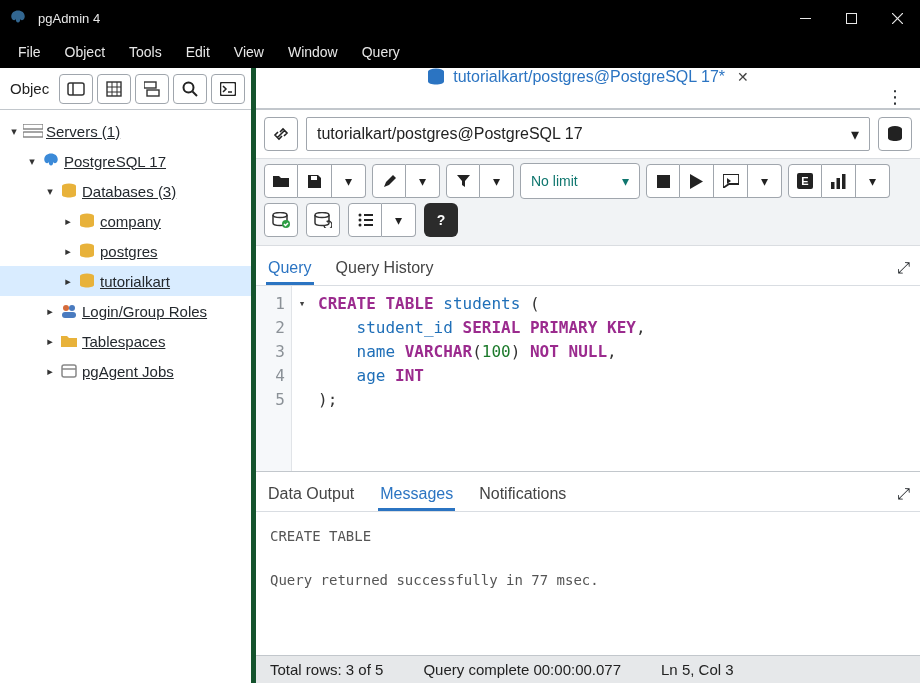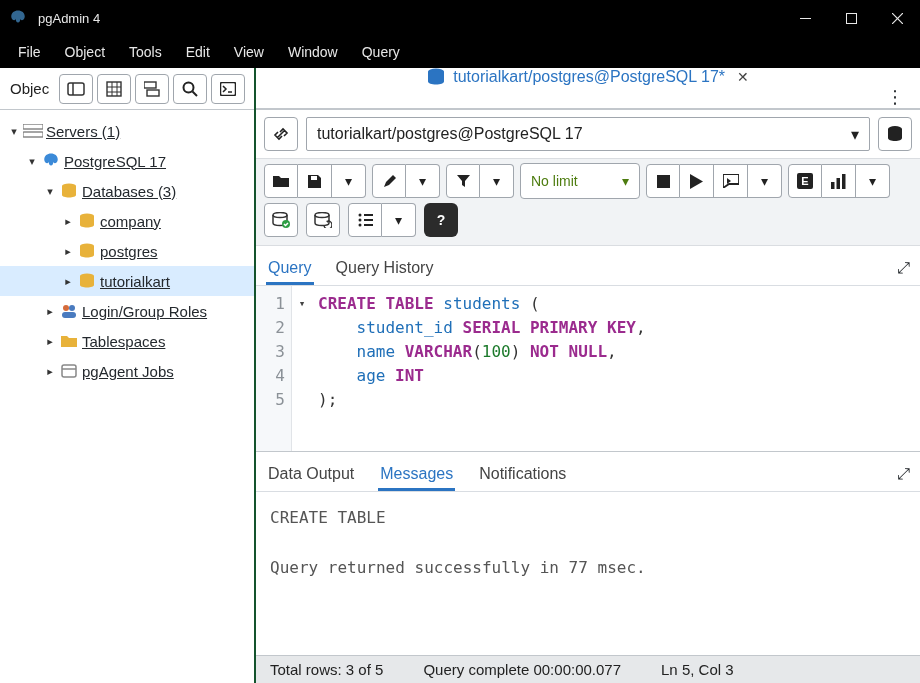--- a/index.html
+++ b/index.html
@@ -13,21 +13,21 @@
   .win-btn { width: 46px; height: 36px; display: flex; align-items: center; justify-content: center; color: #e8e8e8; font-family: "Segoe MDL2 Assets","Segoe UI Symbol"; font-size: 10px; }
 
   
   .menubar { height: 32px; background: #000; display: flex; align-items: center; padding: 0 6px; }
   .menubar .menu-item { color: #e8e8e8; padding: 0 12px; font-size: 14px; line-height: 32px; cursor: pointer; }
 
   
   .workspace { display: flex; height: calc(100% - 68px); }
 
   
-  .sidebar { width: 256px; border-right: 2px solid #14532d; display: flex; flex-direction: column; }
+  .sidebar { width: 256px; border-right: 5px solid #14532d; display: flex; flex-direction: column; }
   .sidebar-header { height: 42px; border-bottom: 1px solid #c2c7cc; display: flex; align-items: center; }
   .obj-label { padding: 0 8px 0 10px; color: #222; font-size: 15px; }
   .sb-tool { width: 34px; height: 30px; border: 1px solid #a0a6ad; border-radius: 4px; margin: 0 2px; display: flex; align-items: center; justify-content: center; color: #3a3a3a; cursor: pointer; background:#fff; }
 
   .tree { flex: 1; overflow: auto; font-size: 15px; color: #24292e; padding-top: 6px; }
   .row { display: flex; align-items: center; height: 30px; white-space: nowrap; }
   .row.selected { background: #d9ecff; }
   .indent { display: inline-block; }
   .twisty { width: 16px; display: inline-flex; justify-content: center; color: #333; cursor: pointer; font-size: 11px; }
   .node-icon { width: 22px; display: inline-flex; justify-content: center; align-items: center; }
@@ -44,41 +44,41 @@
   .icon-btn { height: 34px; min-width: 34px; border: 1px solid #a0a6ad; border-radius: 4px; background: #fff; display: inline-flex; align-items: center; justify-content: center; color: #222; cursor: pointer; }
   .conn-box { flex: 1; height: 34px; border: 1px solid #a0a6ad; border-radius: 2px; display: flex; align-items: center; padding: 0 10px; font-size: 16px; color: #222; }
   .conn-caret { margin-left: auto; }
 
   .toolbar1 { padding: 4px 8px 4px 8px; display: flex; align-items: center; gap: 6px; background:#f1f3f5; border-top:1px solid #dadde1; }
   .btn-grp { display: inline-flex; }
   .btn-grp .icon-btn { border-radius: 0; }
   .btn-grp .icon-btn:first-child { border-radius: 4px 0 0 4px; }
   .btn-grp .icon-btn:last-child { border-radius: 0 4px 4px 0; }
   .btn-grp .icon-btn + .icon-btn { border-left: none; }
-  .no-limit { width: 120px; justify-content: space-between; padding: 17px 10px; color:#4d7c0f; }
+  .no-limit { width: 120px; justify-content: space-between; padding: 17px 10px; color:#0f766e; }
 
   .toolbar2 { padding: 0 8px 8px 8px; display: flex; align-items: center; gap: 8px; background:#f1f3f5; border-bottom:1px solid #dadde1; }
   .round-dark { height: 34px; width: 34px; border-radius: 6px; background: #2b2b2b; color: #fff; display: inline-flex; align-items: center; justify-content: center; font-weight: bold; cursor:pointer; }
 
   .subtabs { height: 40px; display: flex; align-items: flex-end; padding: 0 10px; gap: 20px; border-bottom: 1px solid #d9dde2; }
   .subtab { font-size: 16px; color: #444; padding: 0 2px 8px 2px; cursor: pointer; }
   .subtab.active { color: #2b74c2; border-bottom: 3px solid #2b74c2; padding-bottom: 5px; }
   .expander { margin-left: auto; font-size: 16px; cursor: pointer; padding-bottom: 8px; }
 
   .editor { display: flex; flex: 1; min-height: 0; font-family: Consolas, monospace; font-size: 16px; }
   .gutter { width: 36px; background: #f6f8fa; color: #8b9197; text-align: right; padding: 6px 6px 0 0; line-height: 24px; border-right: 1px solid #e1e4e8; }
   .fold-col { width: 20px; padding-top: 6px; line-height: 24px; text-align: center; color:#444; font-size:11px; }
   .code { flex: 1; padding: 6px 0 0 6px; line-height: 24px; white-space: pre; }
   .kw { color: #9b2b8e; font-weight: bold; }
   .ident { color: #1f6fb8; }
   .num { color: #1c7a2b; }
   .punct { color: #333; }
 
   .out-tabs { height: 40px; border-top: 1px solid #c2c7cc; display: flex; align-items: flex-end; padding: 0 10px; gap: 22px; }
-  .out-body { height: 164px; padding: 16px 14px; font-family: Consolas, monospace; font-size: 16px; color: #555; border-top:1px solid #d9dde2; }
+  .out-body { height: 144px; padding: 16px 14px; font-family: Consolas, monospace; font-size: 14px; color: #555; border-top:1px solid #d9dde2; }
   .out-body p { margin: 0 0 6px 0; }
 
   .statusbar { height: 28px; background: #e6e8ea; border-top: 1px solid #c2c7cc; display: flex; align-items: center; padding: 0 14px; gap: 40px; font-size: 15px; color: #222; }
   svg { display: block; }
 </style>
 </head>
 <body>
 
 <div class="titlebar">
   <div class="app-icon">

